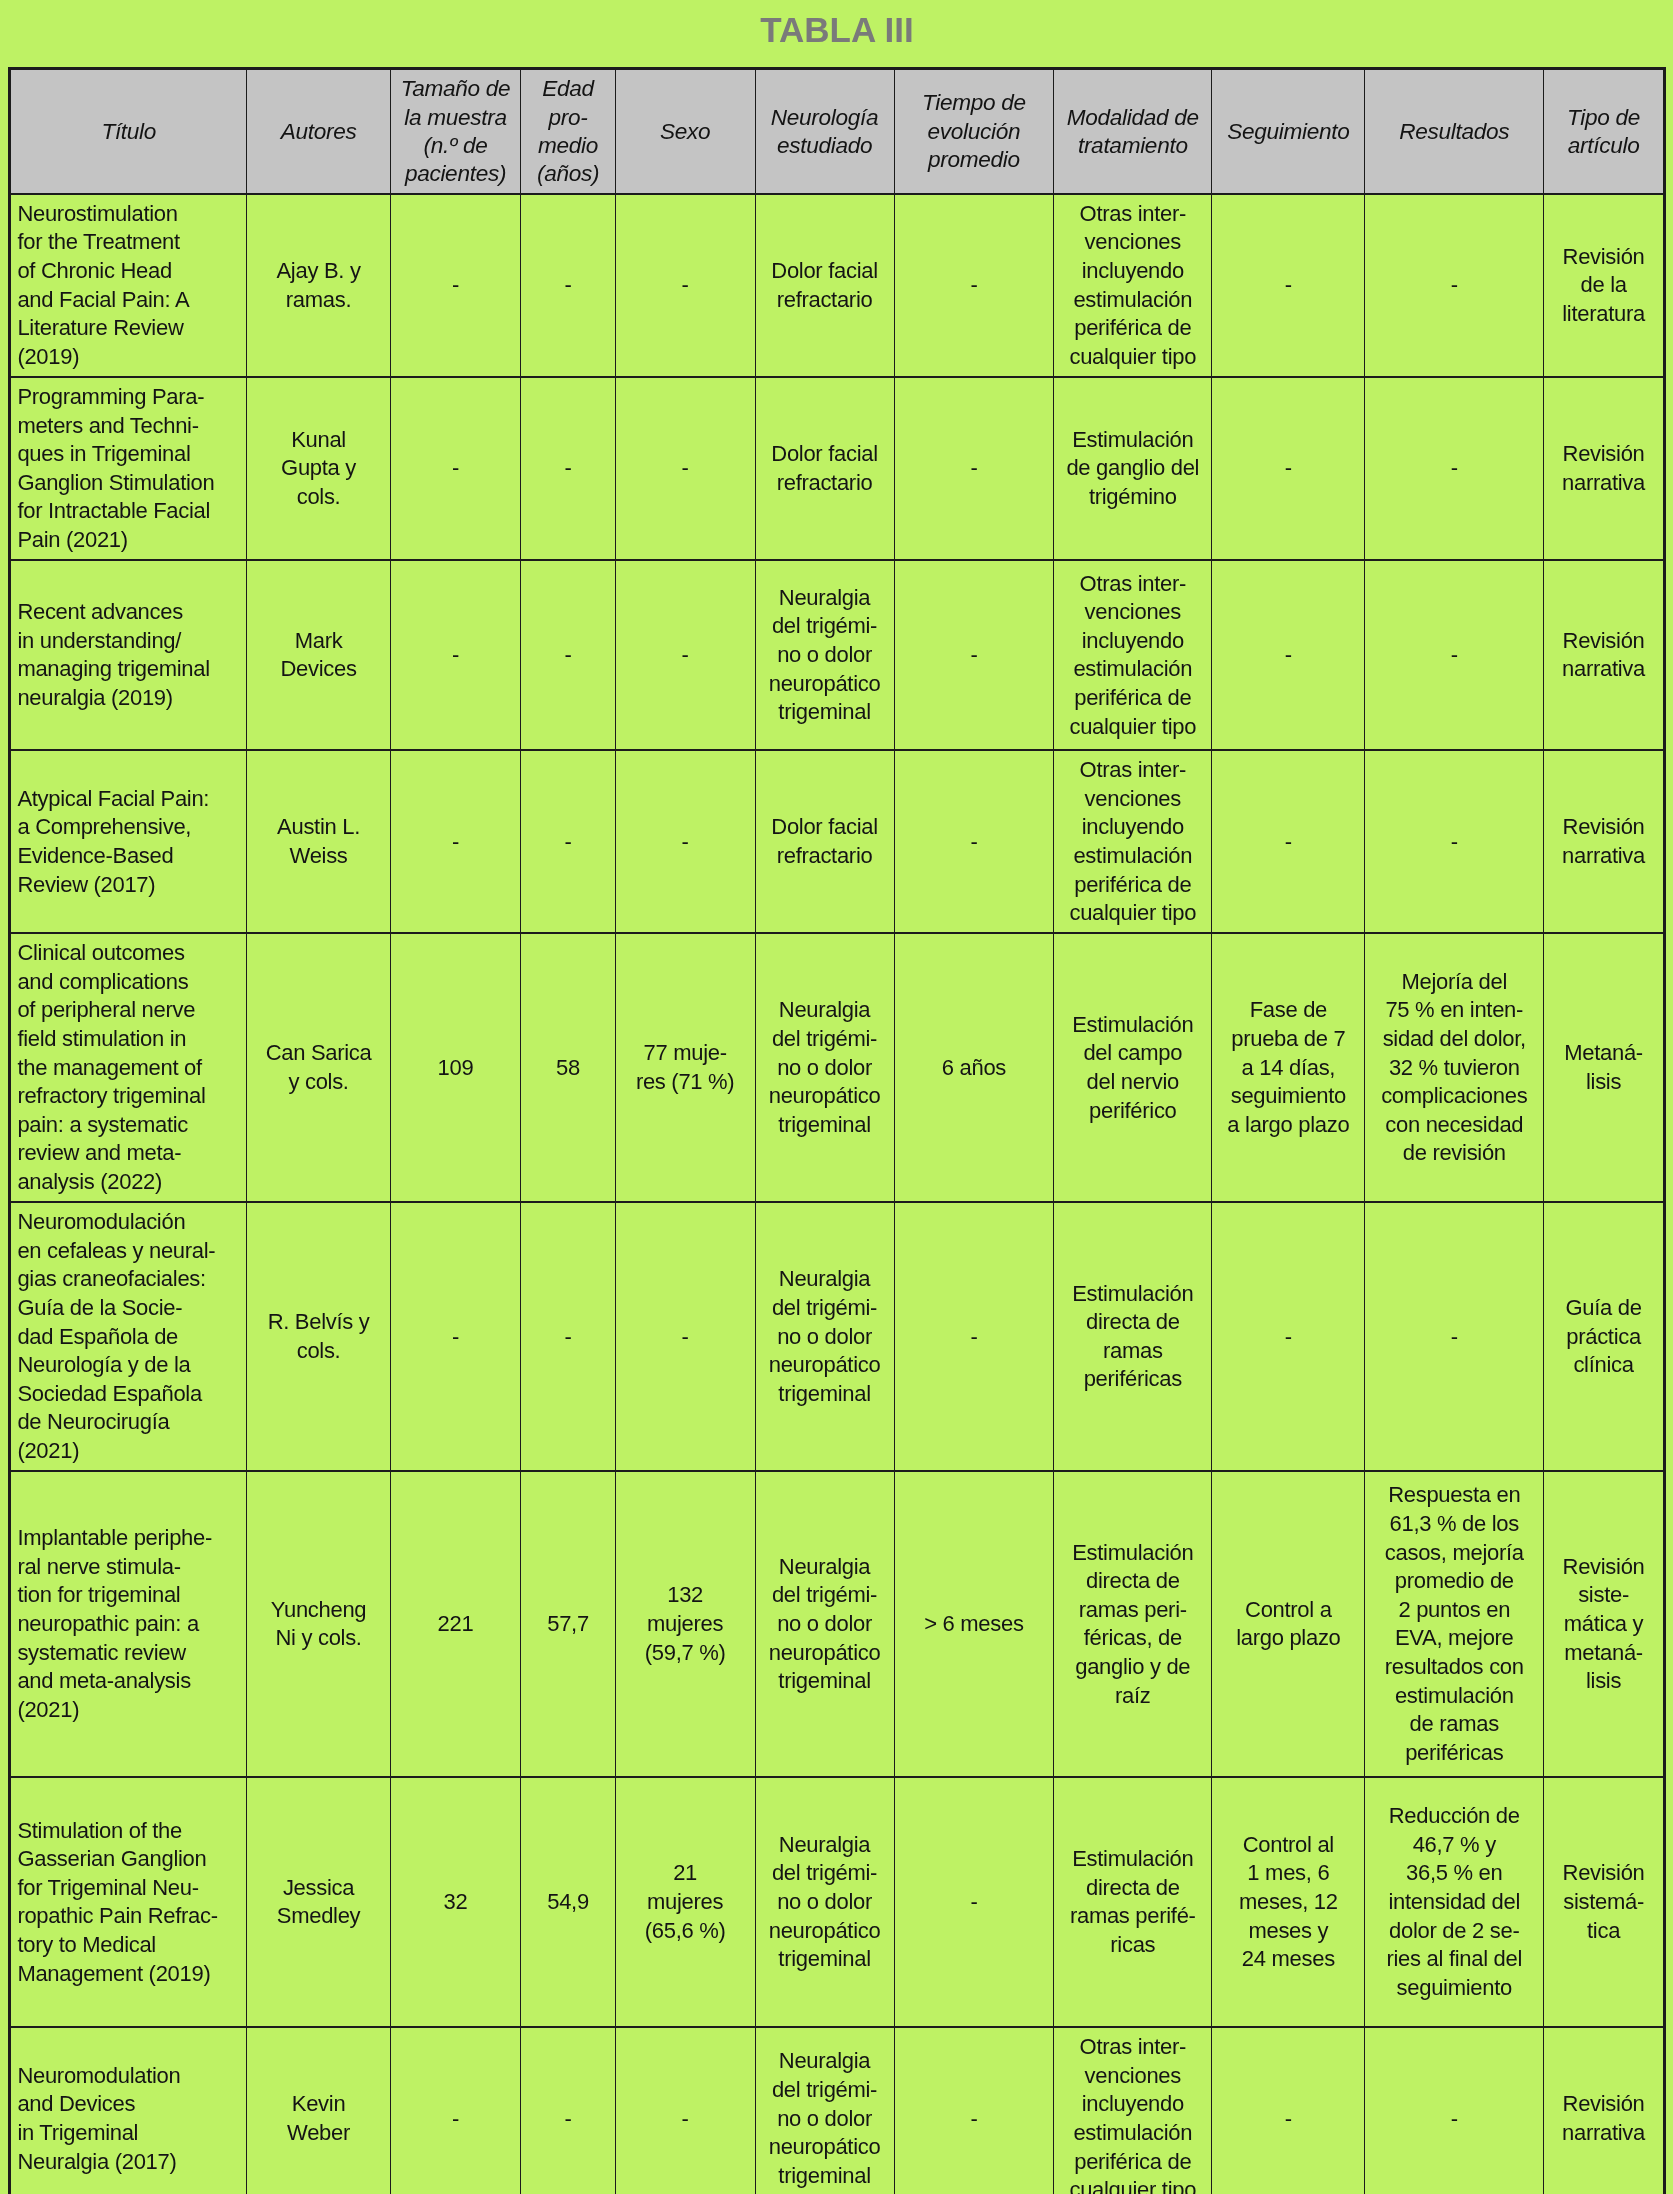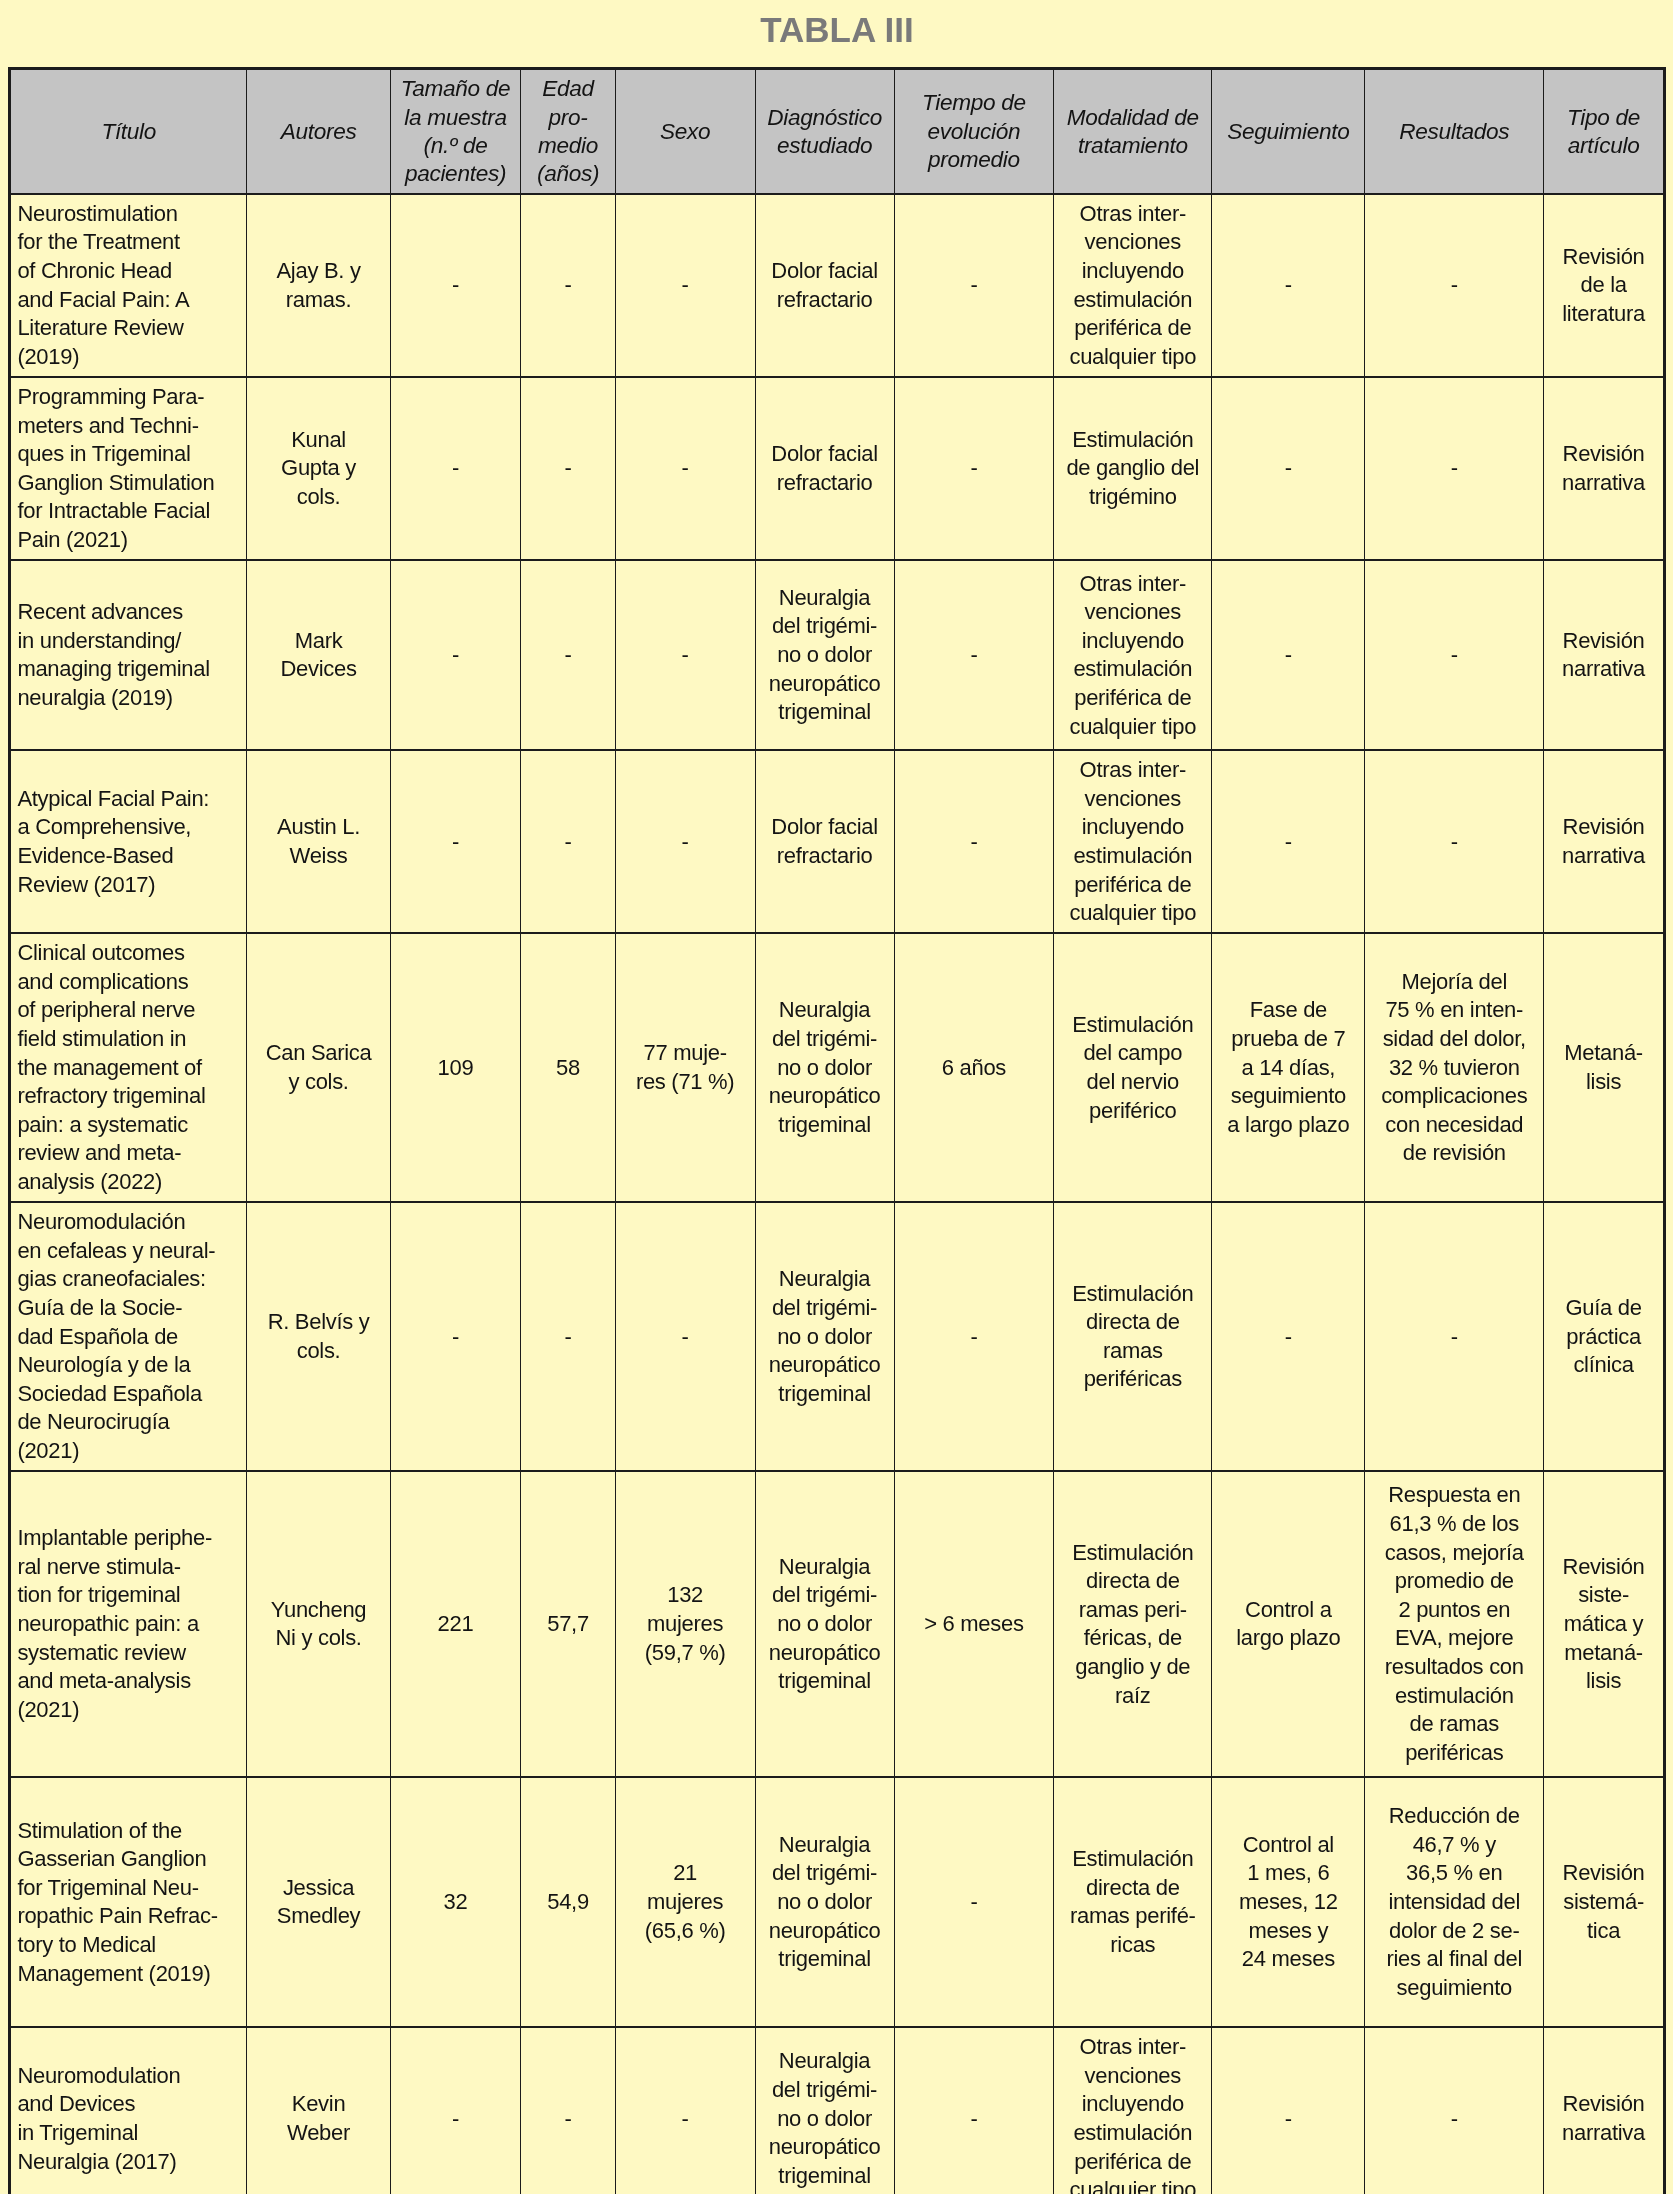--- a/index.html
+++ b/index.html
@@ -1,19 +1,19 @@
 <!DOCTYPE html>
 <html style="font-size:13px"><head>
 <meta charset="utf-8">
 <style>
   html, body { margin: 0; padding: 0; background: #ffffff; }
   .page {
     width: 1674px;
     height: 2194px;
-    background: #fef9c3;
+    background: #bef264;
     font-family: "Liberation Sans", sans-serif;
     color: #151515;
     box-sizing: border-box;
     padding-top: 11.3px;
   }
   .title-block { text-align: center; margin-bottom: 17.7px; }
   .title-main {
     font-size: 35px;
     font-weight: 700;
     color: #7a7a7a;
@@ -103,21 +103,21 @@
         <th>Autores</th>
         <th>Tamaño de
 la muestra
 (n.º de
 pacientes)</th>
         <th>Edad
 pro-
 medio
 (años)</th>
         <th>Sexo</th>
-        <th>Diagnóstico
+        <th>Neurología
 estudiado</th>
         <th>Tiempo de
 evolución
 promedio</th>
         <th>Modalidad de
 tratamiento</th>
         <th>Seguimiento</th>
         <th>Resultados</th>
         <th>Tipo de
 artículo</th>

